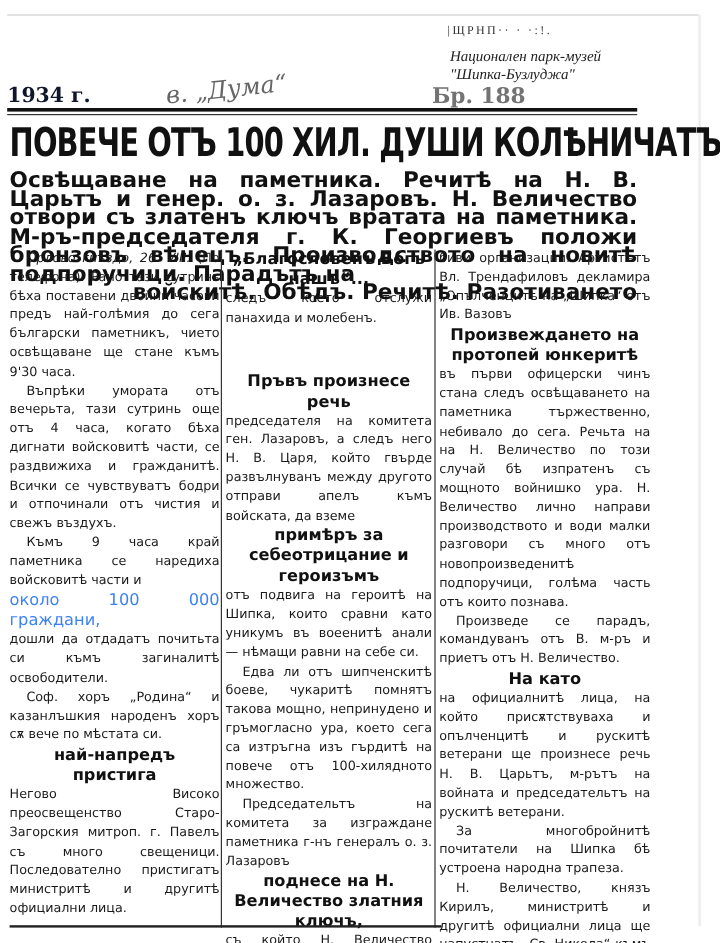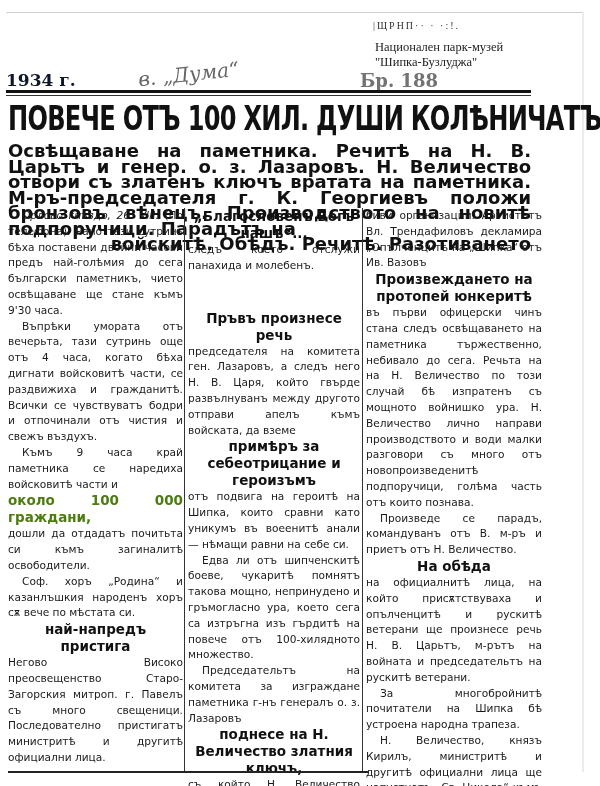--- a/index.html
+++ b/index.html
@@ -2,37 +2,37 @@
 <html><head>
 <meta charset="utf-8">
 <style>
   html, body { margin:0; padding:0; }
   body { width:600px; height:786px; background:#ffffff; position:relative; overflow:hidden;
          font-family:"DejaVu Sans", sans-serif; color:#1a1a1a; }
   .page { position:absolute; left:0; top:0; width:508px; height:786px; background:#fff; }
   .topline { position:absolute; left:6px; top:12px; width:576px; height:1px; background:#cfcfcf; }
   .rightedge { position:absolute; left:582px; top:12px; width:2px; height:760px; background:#ececec; }
   .stamp { position:absolute; left:373px; top:20px; font-family:"Liberation Serif", serif; font-size:10px; color:#333; letter-spacing:2px; }
-  .archive { position:absolute; left:375px; top:40px; font-family:"Liberation Serif", serif; font-size:12.5px; line-height:15px; color:#222; }
+  .archive { position:absolute; left:375px; top:40px; font-family:"Liberation Serif", serif; font-size:12.5px; line-height:15px; color:#222;font-style:italic; }
   .year { position:absolute; left:6px; top:70px; font-family:"DejaVu Serif", serif; font-weight:bold; font-size:17px; color:#0f172a; }
   .handwritten { position:absolute; left:138px; top:62px; font-family:"DejaVu Serif", serif; font-style:italic; font-size:20px; color:#666; transform:rotate(-6deg); }
   .issue { position:absolute; right:70px; top:70px; font-family:"DejaVu Serif", serif; font-weight:bold; font-size:18px; color:#737373; }
   .rule-thick { position:absolute; left:6px; top:90px; width:525px; height:3px; background:#111; }
   .rule-thin { position:absolute; left:6px; top:95px; width:525px; height:1px; background:#333; }
   .headline { position:absolute; left:8px; top:100px; width:523px; font-family:"DejaVu Sans", sans-serif; font-weight:bold;
               font-size:33px; line-height:38px; letter-spacing:-1px; transform:scaleX(0.73); transform-origin:left top;
               white-space:nowrap; color:#111; }
   .subhead { position:absolute; left:8px; top:143px; width:523px; font-family:"DejaVu Sans", sans-serif; font-weight:bold;
              font-size:18px; line-height:15.5px; color:#111; text-align:justify; }
   .subhead .last { display:block; text-align:right; }
   .col { position:absolute; top:208px; font-family:"DejaVu Sans", sans-serif; font-size:10.6px; line-height:15.8px; color:#1a1a1a; }
   .col p { margin:0; text-align:justify; }
   .col p.ind { text-indent:14px; }
   .col .h { font-weight:bold; font-size:13.5px; line-height:17px; text-align:center; color:#111; }
-  .col .h-left { font-weight:bold; font-size:13.5px; line-height:17px; color:#4d7c0f; }
+  .col .h-left { font-weight:normal; font-size:13.5px; line-height:17px; color:#3b82f6; }
   .col .italic { font-style:italic;margin-top:36px; }
   .col1 { left:8px; width:175px; }
   .col2 { left:188px; width:172px; }
   .col3 { left:366px; width:176px; }
   .vrule { position:absolute; top:208px; width:1px; background:#333; }
   .vr1 { left:184px; height:565px; }
   .vr2 { left:362px; height:565px; }
   .bottomrule { position:absolute; left:8px; top:771px; width:360px; height:2px; background:#222; }
   .gap2 { height:36px; }
 </style>
@@ -89,21 +89,21 @@
     <p class="h">поднесе на Н. Величество златния ключъ,</p>
     <p>съ който Н. Величество отвори вратата на паметника.</p>
 
   </div>
 
   <div class="col col3">
     <p>биви организацѝи. Артистътъ Вл. Трендафиловъ декламира „Опълченцитѣ на „Шипка“ отъ Ив. Вазовъ</p>
     <p class="h">Произвеждането на протопей юнкеритѣ</p>
     <p>въ първи офицерски чинъ стана следъ освѣщаването на паметника тържественно, небивало до сега. Речьта на на Н. Величество по този случай бѣ изпратенъ съ мощното войнишко ура. Н. Величество лично направи производството и води малки разговори съ много отъ новопроизведенитѣ подпоручици, голѣма часть отъ които познава.</p>
     <p class="ind">Произведе се парадъ, командуванъ отъ В. м-ръ и приетъ отъ Н. Величество.</p>
-    <p class="h">На обѣда</p>
+    <p class="h">На като</p>
     <p>на официалнитѣ лица, на който присѫтствуваха и опълченцитѣ и рускитѣ ветерани ще произнесе речь Н. В. Царьтъ, м-рътъ на войната и председательтъ на рускитѣ ветерани.</p>
     <p class="ind">За многобройнитѣ почитатели на Шипка бѣ устроена народна трапеза.</p>
     <p class="ind">Н. Величество, князъ Кирилъ, министритѣ и другитѣ официални лица ще напустнатъ „Св. Никола“ къмъ 5 часа сл. обѣдъ. Следъ обѣдъ ще има народни хора и веселия. Вечерьта илюминации, когато си разотиватъ и гражданитѣ. Войсковитѣ части ще напустнатъ „Св. Никола“ на 27 августъ — понедѣлникъ.</p>
 
   </div>
 
   <div class="bottomrule"></div>
 </div>
 
 </body></html>

